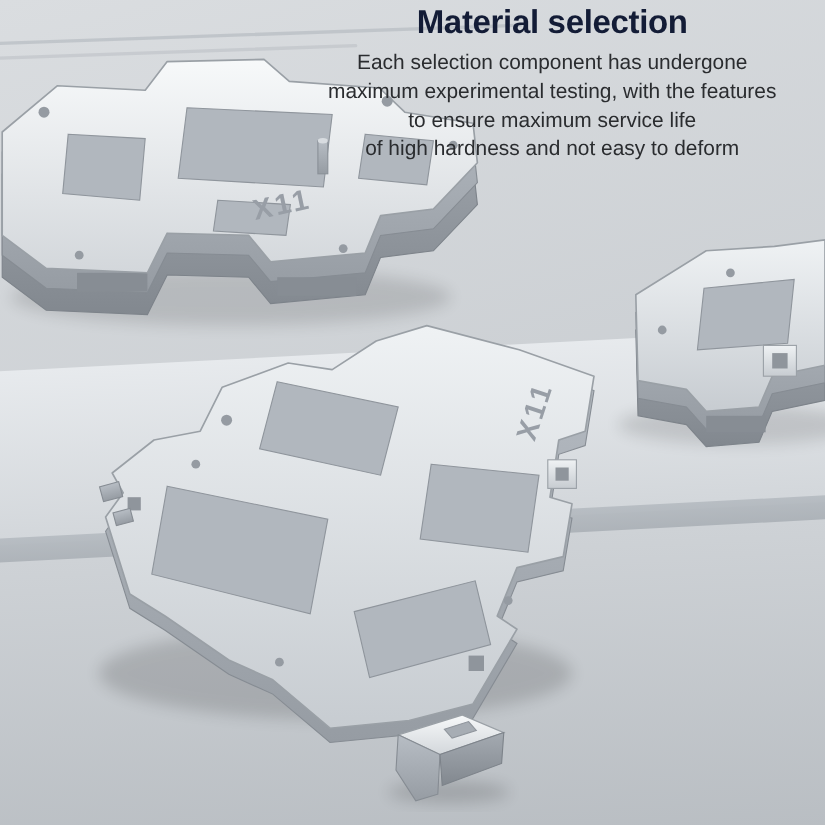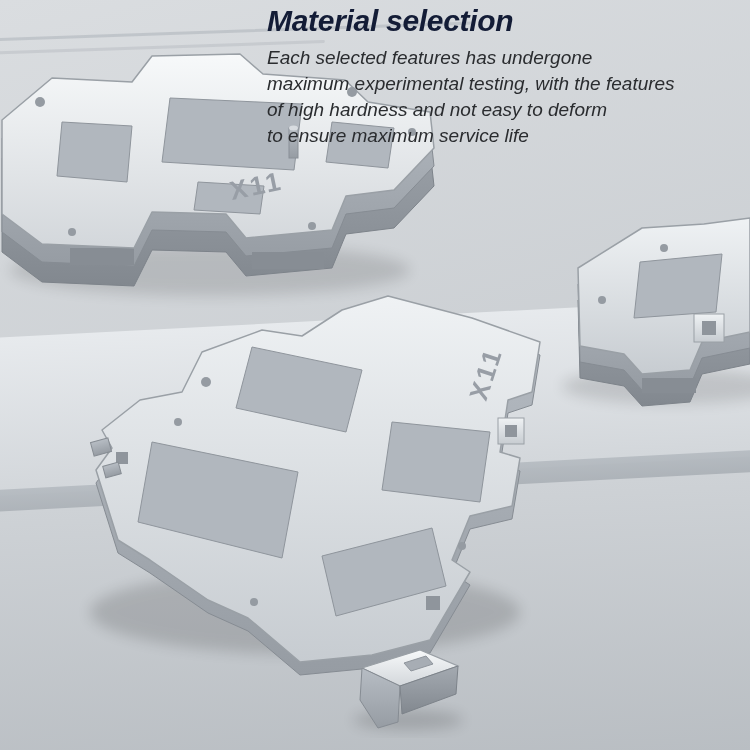--- a/index.html
+++ b/index.html
@@ -13,21 +13,21 @@
     background:linear-gradient(180deg,#e9ecef 0%,#d3d7db 100%);opacity:.92;}
   .band-edge{top:470px;height:26px;transform:rotate(-3deg);
     background:linear-gradient(180deg,#b3b9bf 0%,#a7adb3 100%);opacity:.85;}
   .band-lower{top:492px;height:320px;transform:rotate(-3deg);
     background:linear-gradient(180deg,#ced2d6 0%,#b6bbc0 100%);}
   .hairline{position:absolute;height:3px;background:#b7bcc2;border-radius:2px;}
   .hairline.h1{top:30px;left:-20px;width:66%;transform:rotate(-2deg);opacity:.7;}
   .hairline.h2{top:46px;left:-20px;width:46%;transform:rotate(-2deg);opacity:.5;}
   .scene{position:absolute;inset:0;}
   .copy{
-    position:absolute;top:4px;right:13px;width:470px;text-align:left;z-index:5;font-style:italic;
+    position:absolute;top:4px;right:13px;width:470px;text-align:center;z-index:5;
   }
   .copy h1{
     margin:0;font-size:30px;font-weight:800;letter-spacing:-.3px;color:#131c36;
   }
   .copy p{
     margin:7px 0 0 0;font-size:19px;line-height:26px;color:#2a2c2f;font-weight:400;
   }
   .copy p span{display:block;}
   svg text.engrave{
     font-family:"Liberation Sans",sans-serif;font-weight:700;
@@ -139,20 +139,20 @@
       <path d="M 362 668 L 420 650 L 458 666 L 400 686 Z" fill="url(#gTop)" stroke="#9aa0a6" stroke-width="1.2"></path>
       <path d="M 362 668 L 400 686 L 398 722 L 378 728 L 360 700 Z" fill="url(#gSide)" stroke="#868c93"></path>
       <path d="M 400 686 L 458 666 L 456 694 L 402 714 Z" fill="url(#gSideDark)" stroke="#7d838a"></path>
       <path d="M 404 663 L 426 656 L 433 664 L 411 671 Z" fill="#a7adb4" stroke="#8f959c"></path>
     </g>
   </svg>
 
   <div class="copy">
     <h1>Material selection</h1>
     <p>
-      <span>Each selected features has undergone</span>
+      <span>Each selection component has undergone</span>
       <span>maximum experimental testing, with the features</span>
+      <span>to ensure maximum service life</span>
       <span>of high hardness and not easy to deform</span>
-      <span>to ensure maximum service life</span>
     </p>
   </div>
 
 </div>
 
 </body></html>

